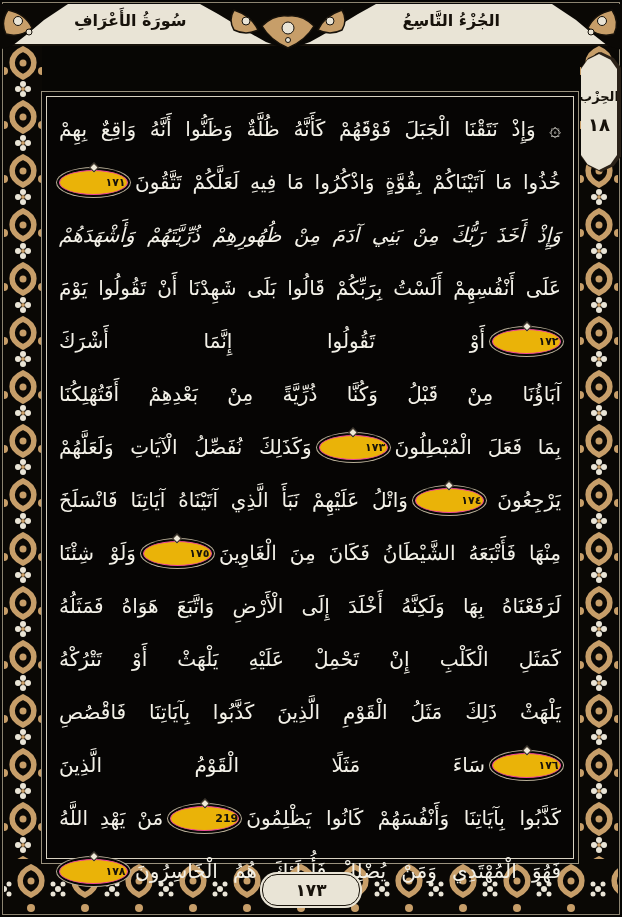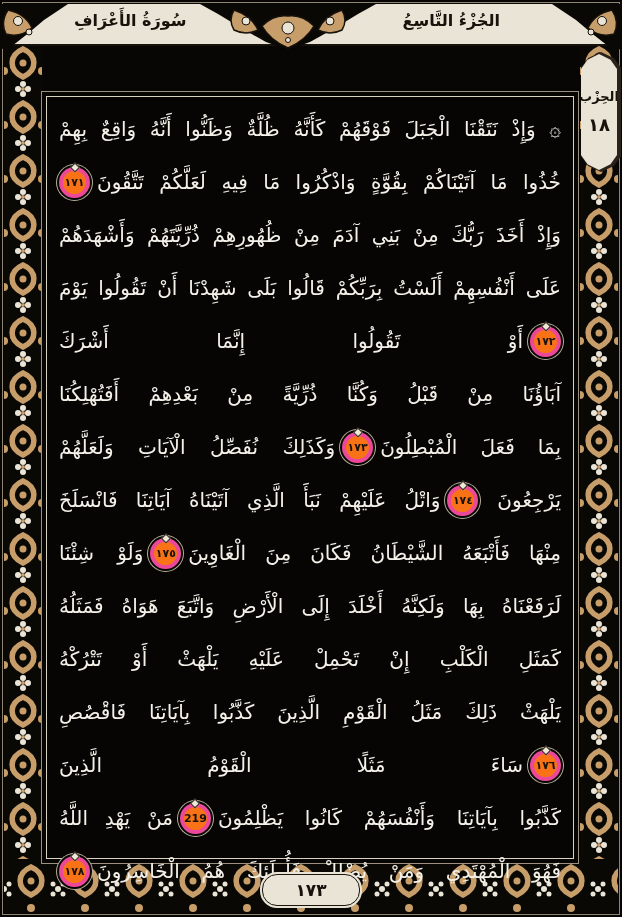--- a/index.html
+++ b/index.html
@@ -51,23 +51,23 @@
   }
   .seg{
     display:block;min-width:0;
     text-align:justify;text-align-last:justify;
     overflow:visible;
   }
   
   .medallion{
     position:relative;flex:0 0 auto;
     width:23px;height:23px;border-radius:50%;
-    background:#f97316;border:4px solid #ec4899;
+    background:#eab308;border:1px solid #ec4899;
     box-shadow:0 0 0 2px #060504, 0 0 0 3px #b7ae97;
-    display:flex;align-items:center;justify-content:center;
+    display:flex;align-items:center;justify-content:center;padding-left:44px;
   }
   .medallion::before{
     content:"";position:absolute;top:-7px;left:50%;
     width:5px;height:5px;background:#efe9d9;border:1px solid #2a2118;
     transform:translateX(-50%) rotate(45deg);
   }
   .mnum{
     color:#17120b;font-size:11px;line-height:1;font-weight:bold;direction:rtl;
   }
   
@@ -191,21 +191,21 @@
         <div class="line">
           <span class="seg" style="flex-grow: 90;">۞ وَإِذْ نَتَقْنَا الْجَبَلَ فَوْقَهُمْ كَأَنَّهُ ظُلَّةٌ وَظَنُّوا أَنَّهُ وَاقِعٌ بِهِمْ</span>
         </div>
         <div class="line">
           <span class="seg" style="flex-grow: 78;">خُذُوا مَا آتَيْنَاكُمْ بِقُوَّةٍ وَاذْكُرُوا مَا فِيهِ لَعَلَّكُمْ تَتَّقُونَ</span>
           <span class="medallion">
             <span class="mnum">١٧١</span>
           </span>
         </div>
         <div class="line">
-          <span class="seg" style="flex-grow: 85;">وَإِذْ أَخَذَ رَبُّكَ مِنْ بَنِي آدَمَ مِنْ ظُهُورِهِمْ ذُرِّيَّتَهُمْ وَأَشْهَدَهُمْ</span>
+          <span class="seg" style="flex-grow: 85; font-style: italic;">وَإِذْ أَخَذَ رَبُّكَ مِنْ بَنِي آدَمَ مِنْ ظُهُورِهِمْ ذُرِّيَّتَهُمْ وَأَشْهَدَهُمْ</span>
         </div>
         <div class="line">
           <span class="seg" style="flex-grow: 85;">عَلَى أَنْفُسِهِمْ أَلَسْتُ بِرَبِّكُمْ قَالُوا بَلَى شَهِدْنَا أَنْ تَقُولُوا يَوْمَ</span>
         </div>
         <div class="line">
           <span class="medallion">
             <span class="mnum">١٧٢</span>
           </span>
           <span class="seg" style="flex-grow: 32;">أَوْ تَقُولُوا إِنَّمَا أَشْرَكَ</span>
         </div>

